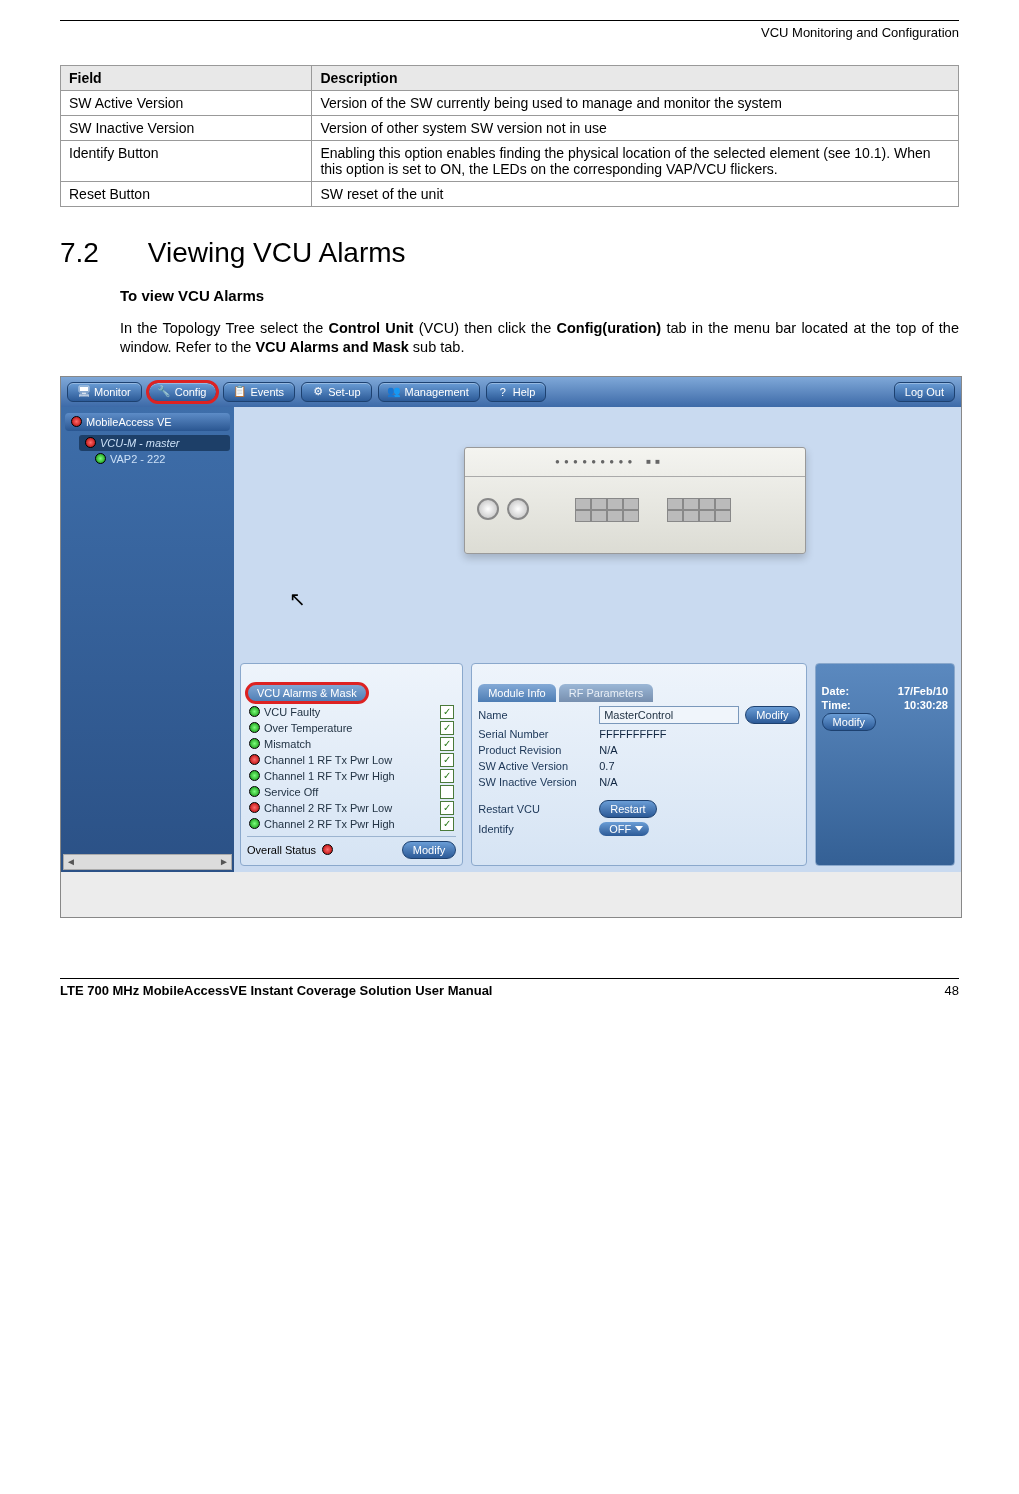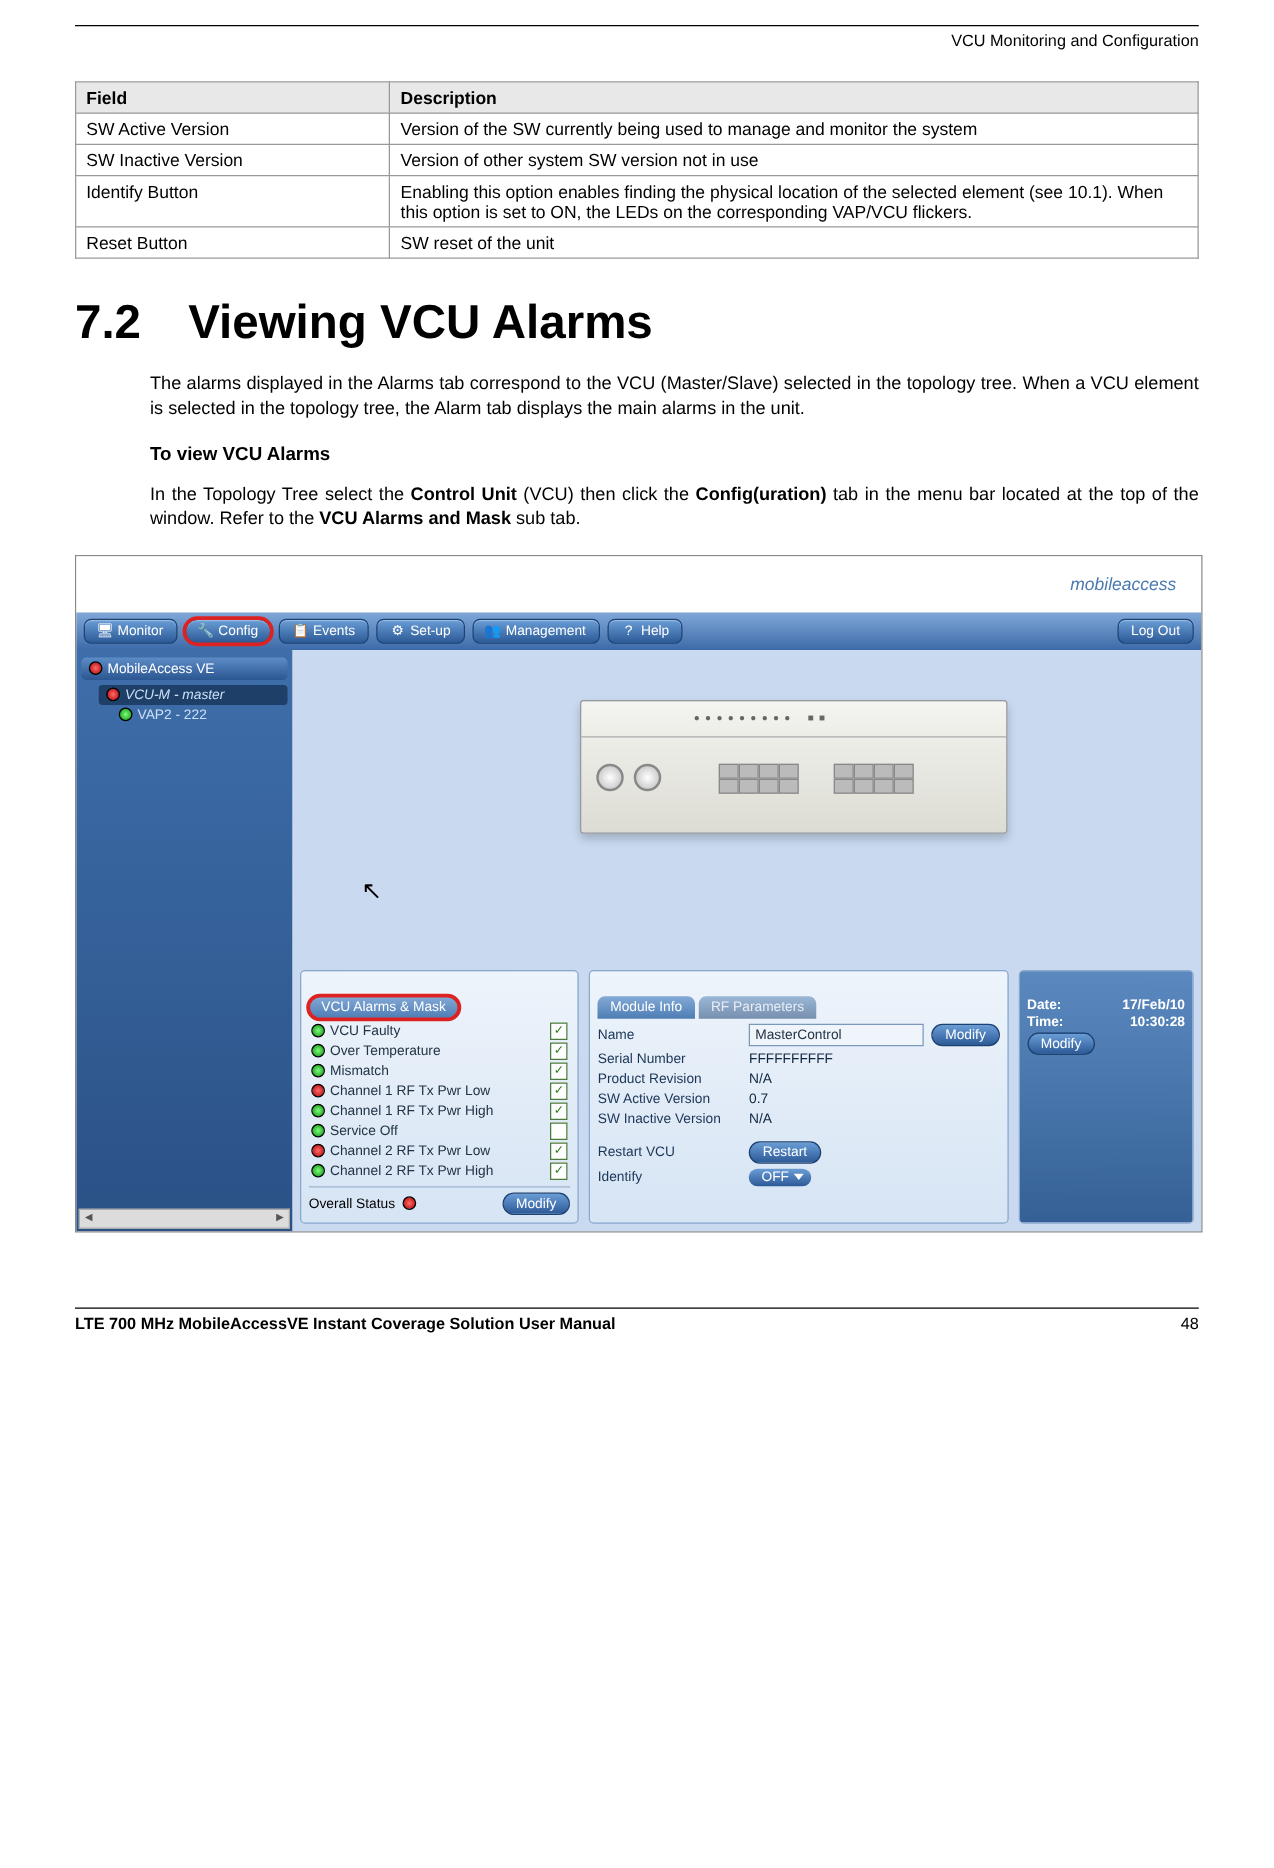--- a/index.html
+++ b/index.html
@@ -39,22 +39,22 @@
   table.field-table th {
     background: #e8e8e8;
     font-weight: bold;
   }
   table.field-table th:first-child,
   table.field-table td:first-child {
     width: 28%;
   }
   h1.section {
     font-family: Arial, sans-serif;
-    font-weight: bold;
-    font-size: 38px;
+    font-weight: normal;
+    font-size: 28px;
     margin: 30px 0 18px 0;
   }
   h1.section .num {
     display: inline-block;
     width: 80px;
   }
   .body-text {
     margin-left: 60px;
     font-size: 14.5px;
     line-height: 1.35;
@@ -413,32 +413,28 @@
         <td>SW reset of the unit</td>
       </tr>
     </tbody>
   </table>
 
   <h1 class="section">
     <span class="num">7.2</span>
     <span>Viewing VCU Alarms</span>
   </h1>
 
-  <p class="body-text">The alarms displayed in the Alarms tab correspond to the VCU (Master/Slave) selected in the topology tree. When a VCU element is selected in the topology tree, the Alarm tab displays the main alarms in the unit.</p>
 
   <div class="subhead">To view VCU Alarms</div>
 
   <p class="body-text">
     <span>In the Topology Tree select the </span><span class="b">Control Unit</span><span> (VCU) then click the </span><span class="b">Config(uration)</span><span> tab in the menu bar located at the top of the window.  Refer to the </span><span class="b">VCU Alarms and Mask</span><span> sub tab.</span>
   </p>
 
   <div class="app-window">
-    <div class="logo-bar">
-      <span class="logo">mobileaccess</span>
-    </div>
 
     <div class="menu-bar">
       <div class="menu-btn">
         <span class="icon">🖥</span>
         <span>Monitor</span>
       </div>
       <div class="menu-btn config">
         <span class="icon">🔧</span>
         <span>Config</span>
       </div>

